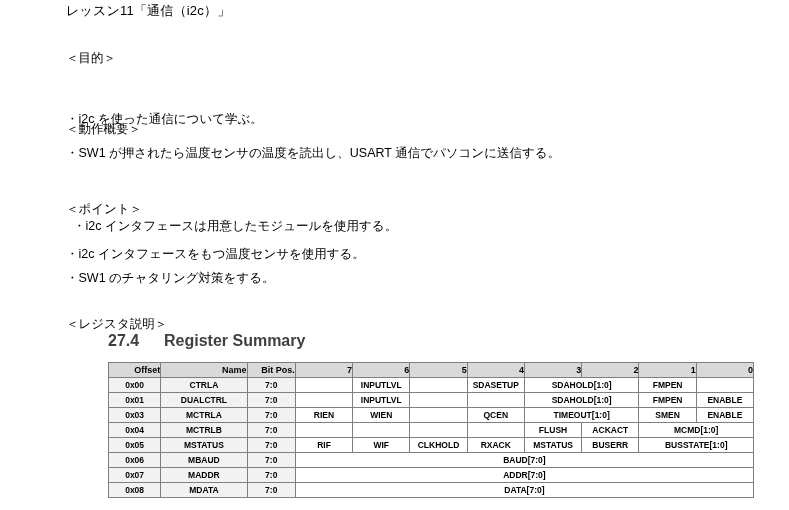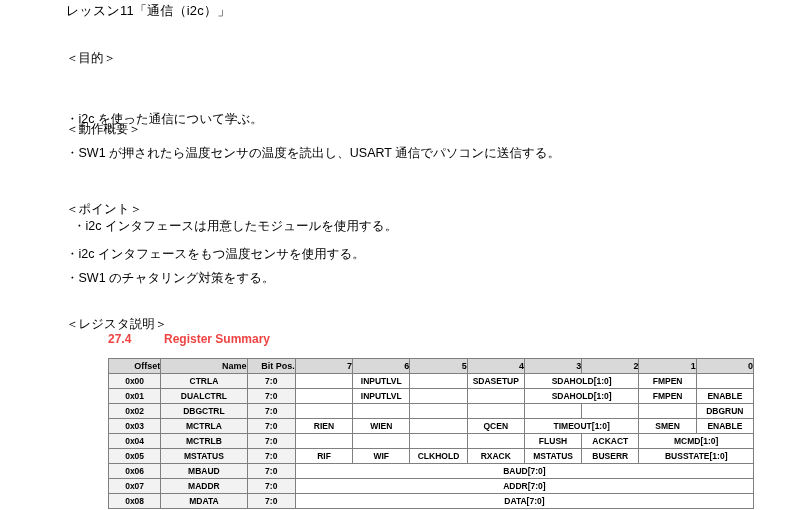--- a/index.html
+++ b/index.html
@@ -43,23 +43,23 @@
     white-space: nowrap;
   }
   
   .reg-block {
     position: absolute;
     left: 108px;
     top: 332px;
     width: 646px;
   }
   .reg-title {
-    font-size: 12px;
-    font-weight: bold;
-    color: #ef4444;
+    font-size: 16px;
+    font-weight: bold;
+    color: #404040;
     margin: 0 0 12px 0;
     white-space: nowrap;
   }
   .reg-title .num {
     display: inline-block;
     width: 56px;
   }
   table.regtable {
     border-collapse: collapse;
     font-size: 8.5px;
@@ -172,33 +172,20 @@
             <td class="bitpos">7:0</td>
             <td class="empty"></td>
             <td class="bitcell">INPUTLVL</td>
             <td class="empty"></td>
             <td class="empty"></td>
             <td class="bitcell" colspan="2">SDAHOLD[1:0]</td>
             <td class="bitcell">FMPEN</td>
             <td class="bitcell">ENABLE</td>
           </tr>
           <tr>
-            <td class="offset">0x02</td>
-            <td class="name">DBGCTRL</td>
-            <td class="bitpos">7:0</td>
-            <td class="empty"></td>
-            <td class="empty"></td>
-            <td class="empty"></td>
-            <td class="empty"></td>
-            <td class="empty"></td>
-            <td class="empty"></td>
-            <td class="empty"></td>
-            <td class="bitcell">DBGRUN</td>
-          </tr>
-          <tr>
             <td class="offset">0x03</td>
             <td class="name">MCTRLA</td>
             <td class="bitpos">7:0</td>
             <td class="bitcell">RIEN</td>
             <td class="bitcell">WIEN</td>
             <td class="empty"></td>
             <td class="bitcell">QCEN</td>
             <td class="bitcell" colspan="2">TIMEOUT[1:0]</td>
             <td class="bitcell">SMEN</td>
             <td class="bitcell">ENABLE</td>

